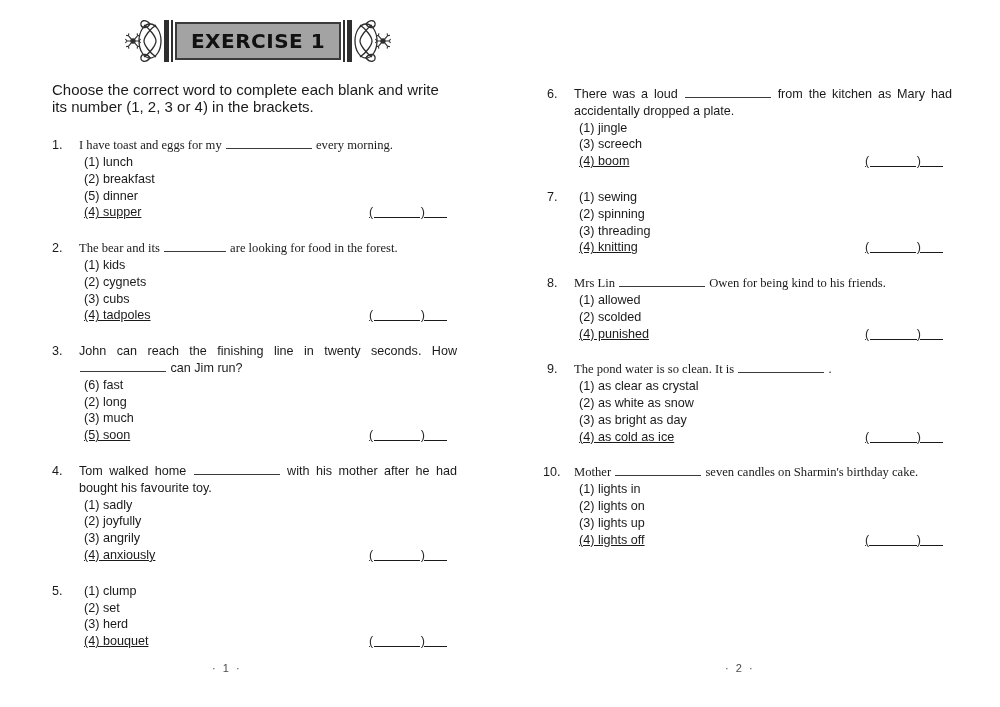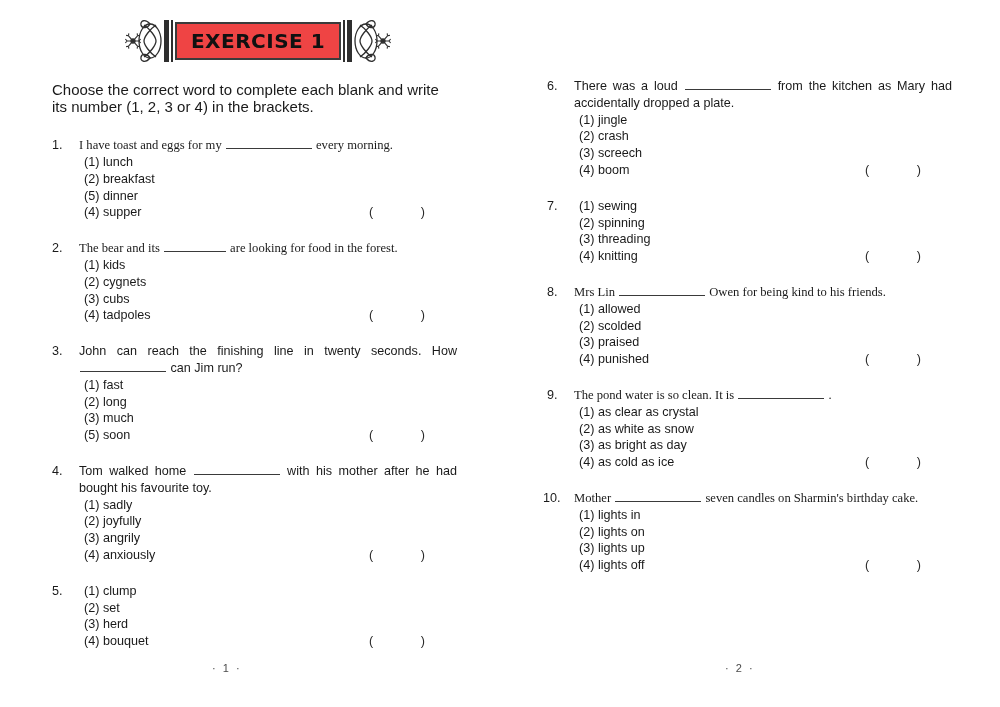--- a/index.html
+++ b/index.html
@@ -32,21 +32,21 @@
     height: 56px;
     position: relative;
     flex: 0 0 auto;
   }
   .orn svg { display: block; }
   .orn-right { transform: scaleX(-1); }
 
   .title-box {
     height: 34px;
     border: 2px solid #3b3b3b;
-    background: #ef4444;
+    background: #a3a3a3;
     display: flex;
     align-items: center;
     justify-content: center;
     padding: 0 14px;
     box-shadow: 0 0 0 0 transparent;
   }
   .title-box-inner {
     font-family: "DejaVu Sans", sans-serif;
     font-weight: bold;
     font-size: 20px;
@@ -96,21 +96,21 @@
   .q-num {
     position: absolute;
     left: 0;
     top: 0;
     width: 22px;
     text-align: left;
   }
   .q-num.wide { left: -4px; width: 26px; }
 
   .q-stem {
-    margin: 0 0 0 0;
+    margin: 8px 0 0 0;
     text-align: justify;
     text-justify: inter-word;
   }
   .q-stem.nojustify { text-align: left; font-family: Liberation Serif, serif; }
 
   .blank {
     display: inline-block;
     border-bottom: 1px solid #3a3a3a;
     vertical-align: baseline;
     margin: 0 1px;
@@ -124,20 +124,21 @@
     margin: 0;
     padding: 0 0 0 5px;
   }
   .opt {
     position: relative;
     white-space: nowrap;
   }
   .opt-last {
     display: flex;
     align-items: center;
+    text-decoration: underline;
   }
   .opt-last .opt-text { flex: 0 0 auto; }
   .bracket {
     margin-left: auto;
     display: inline-block;
     letter-spacing: 22px;
     padding-right: 0;
     color: #2a2a2a;
   }
   .col-left  .bracket { margin-right: 10px; }
@@ -253,21 +254,21 @@
   </div>
 
   <div class="q">
     <span class="q-num">3.</span>
     <p class="q-stem">
       <span>John can reach the finishing line in twenty seconds. How</span>
       <span class="blank w-long"></span>
       <span>can Jim run?</span>
     </p>
     <ul class="opts">
-      <li class="opt">(1) fast</li>
+      <li class="opt">(6) fast</li>
       <li class="opt">(2) long</li>
       <li class="opt">(3) much</li>
       <li class="opt opt-last">
         <span class="opt-text">(5) soon</span>
         <span class="bracket">(  )</span>
       </li>
     </ul>
   </div>
 
   <div class="q">
@@ -306,21 +307,20 @@
 
   <div class="q">
     <span class="q-num">6.</span>
     <p class="q-stem">
       <span>There was a loud</span>
       <span class="blank w-long"></span>
       <span>from the kitchen as Mary had accidentally dropped a plate.</span>
     </p>
     <ul class="opts">
       <li class="opt">(1) jingle</li>
-      <li class="opt">(2) crash</li>
       <li class="opt">(3) screech</li>
       <li class="opt opt-last">
         <span class="opt-text">(4) boom</span>
         <span class="bracket">(  )</span>
       </li>
     </ul>
   </div>
 
   <div class="q">
     <span class="q-num">7.</span>
@@ -338,21 +338,20 @@
   <div class="q">
     <span class="q-num">8.</span>
     <p class="q-stem nojustify">
       <span>Mrs Lin</span>
       <span class="blank w-long"></span>
       <span>Owen for being kind to his friends.</span>
     </p>
     <ul class="opts">
       <li class="opt">(1) allowed</li>
       <li class="opt">(2) scolded</li>
-      <li class="opt">(3) praised</li>
       <li class="opt opt-last">
         <span class="opt-text">(4) punished</span>
         <span class="bracket">(  )</span>
       </li>
     </ul>
   </div>
 
   <div class="q">
     <span class="q-num">9.</span>
     <p class="q-stem nojustify">

